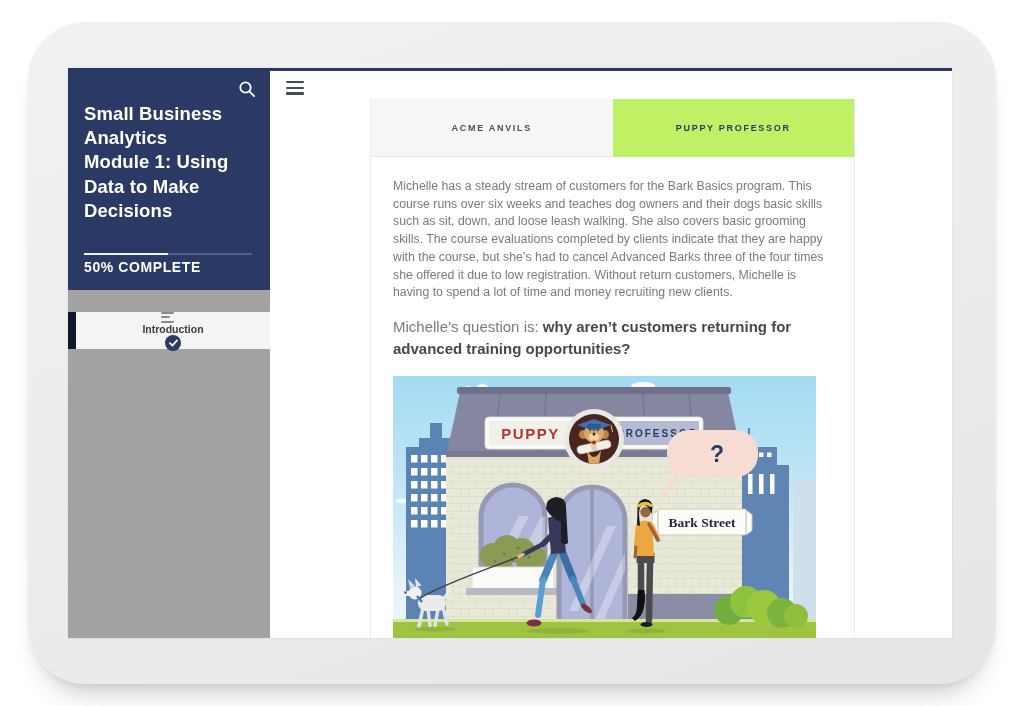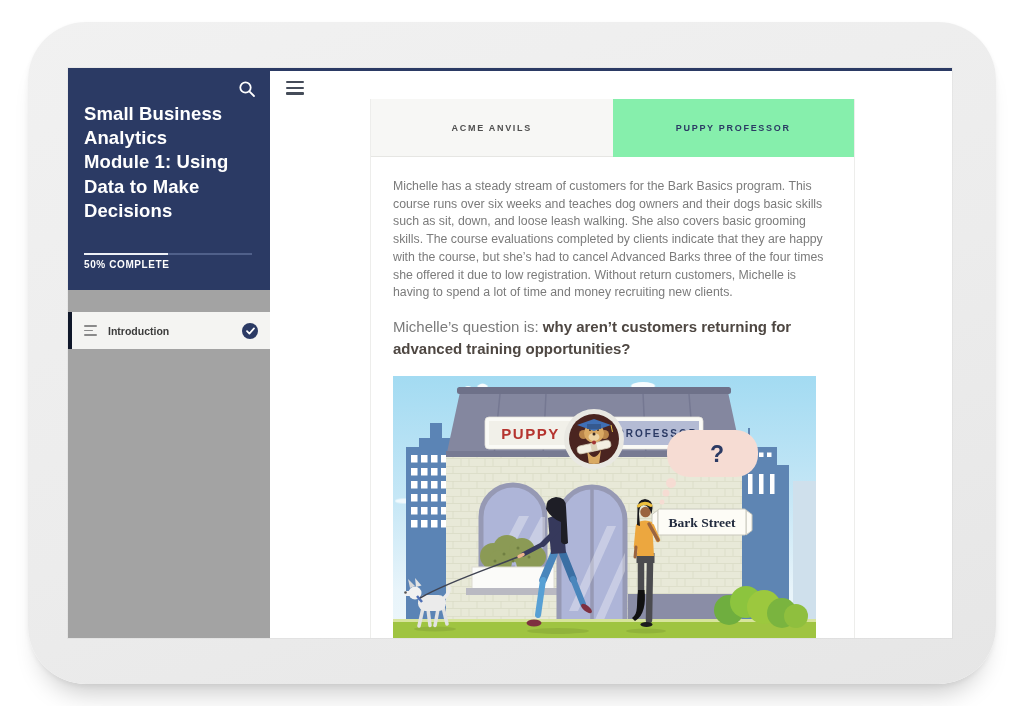--- a/index.html
+++ b/index.html
@@ -19,42 +19,42 @@
     background:#ffffff; overflow:hidden; box-shadow:0 0 0 1px rgba(0,0,0,.03);
   }
   
   .sidebar { position:absolute; left:0; top:0; width:202px; height:100%; background:#a3a3a3; }
   .sidebar-header { position:relative; width:100%; height:222px; background:#2b3a64; color:#fff; }
   .search-btn { position:absolute; top:11px; right:12px; width:22px; height:22px; background:none; border:none; padding:0; cursor:pointer; }
   .course-title { margin:0; position:absolute; left:16px; top:34px; width:152px;
     font-size:18.5px; line-height:1.31; font-weight:bold; letter-spacing:.1px; }
   .progress-bar { position:absolute; left:16px; top:185px; width:168px; height:2px; background:#50608a; }
   .progress-fill { height:100%; width:50%; background:#edf0f6; }
-  .progress-label { position:absolute; left:16px; top:191px; font-size:10px; font-weight:bold; letter-spacing:.6px; color:#fdfdfd; }
+  .progress-label { position:absolute; left:16px; top:191px; font-size:14px; font-weight:bold; letter-spacing:.6px; color:#fdfdfd; }
   .lesson-nav { position:absolute; top:244px; left:0; width:100%; }
   .nav-item { display:flex; align-items:center; height:37px; padding:0 12px 0 16px; cursor:pointer; background:#fff; color:#9b9b9b; }
-  .nav-item.active { background:#f4f4f2; border-left:4px solid #0f172a; padding-left:12px; color:#8a8a8a; }
+  .nav-item.active { background:#f4f4f2; border-left:8px solid #0f172a; padding-left:12px; color:#8a8a8a;flex-direction:column; }
   .lines-icon { width:14px; display:flex; flex-direction:column; gap:2.6px; margin-right:10px; flex:none; }
   .lines-icon i { display:block; height:1.8px; background:currentColor; border-radius:1px; }
   .lines-icon i:nth-child(1){ width:13px; } .lines-icon i:nth-child(2){ width:9px; } .lines-icon i:nth-child(3){ width:13px; }
   .nav-label { font-size:10.5px; flex:1; }
   .nav-item.active .nav-label { color:#3c3c3c; font-weight:bold; }
   .check-badge { width:16px; height:16px; border-radius:50%; background:#2b3a64; display:flex; align-items:center; justify-content:center; flex:none; }
   .empty-badge { width:14px; height:14px; border-radius:50%; border:1.6px solid #dcdcdc; background:#fff; flex:none; margin-right:1px; }
   
   .content { position:absolute; left:202px; top:0; right:0; height:100%; border-top:3px solid #2b3a64; background:#fff; }
   .menu-btn { position:absolute; left:16px; top:8px; width:24px; height:20px; background:none; border:none; padding:2px 0; cursor:pointer; }
   .menu-btn i { display:block; width:18px; height:2.4px; background:#454c59; border-radius:1px; margin:0 0 3.2px 0; }
   .card { position:absolute; left:100px; top:0; width:485px; bottom:0;
     border-left:1px solid #ededeb; border-right:1px solid #ededeb; background:#fff;margin-top:28px; }
   .tabs { display:flex; height:58px; }
   .tab { flex:1; display:flex; align-items:center; justify-content:center;
     font-size:9px; font-weight:bold; letter-spacing:1.7px; color:#4f4f4f;
     background:#f7f7f5; border-bottom:1px solid #e6e6e3; cursor:pointer; }
-  .tab.active { background:#86efac; border-bottom:none; color:#2b3a64; }
+  .tab.active { background:#bef264; border-bottom:none; color:#2b3a64; }
   .lesson-body { padding:21px 22px 0 22px; }
   .para { margin:0; font-size:12.3px; line-height:1.44; color:#7b7b7b; }
   .question { margin:14px 0 0 0; font-size:15px; line-height:1.46; color:#7b7b7b; }
   .question strong { color:#4e4742; }
   .illu { display:block; margin-top:16px; width:423px; height:275px; }
   svg text { user-select:none; }
 </style>
 </head>
 <body>
 

